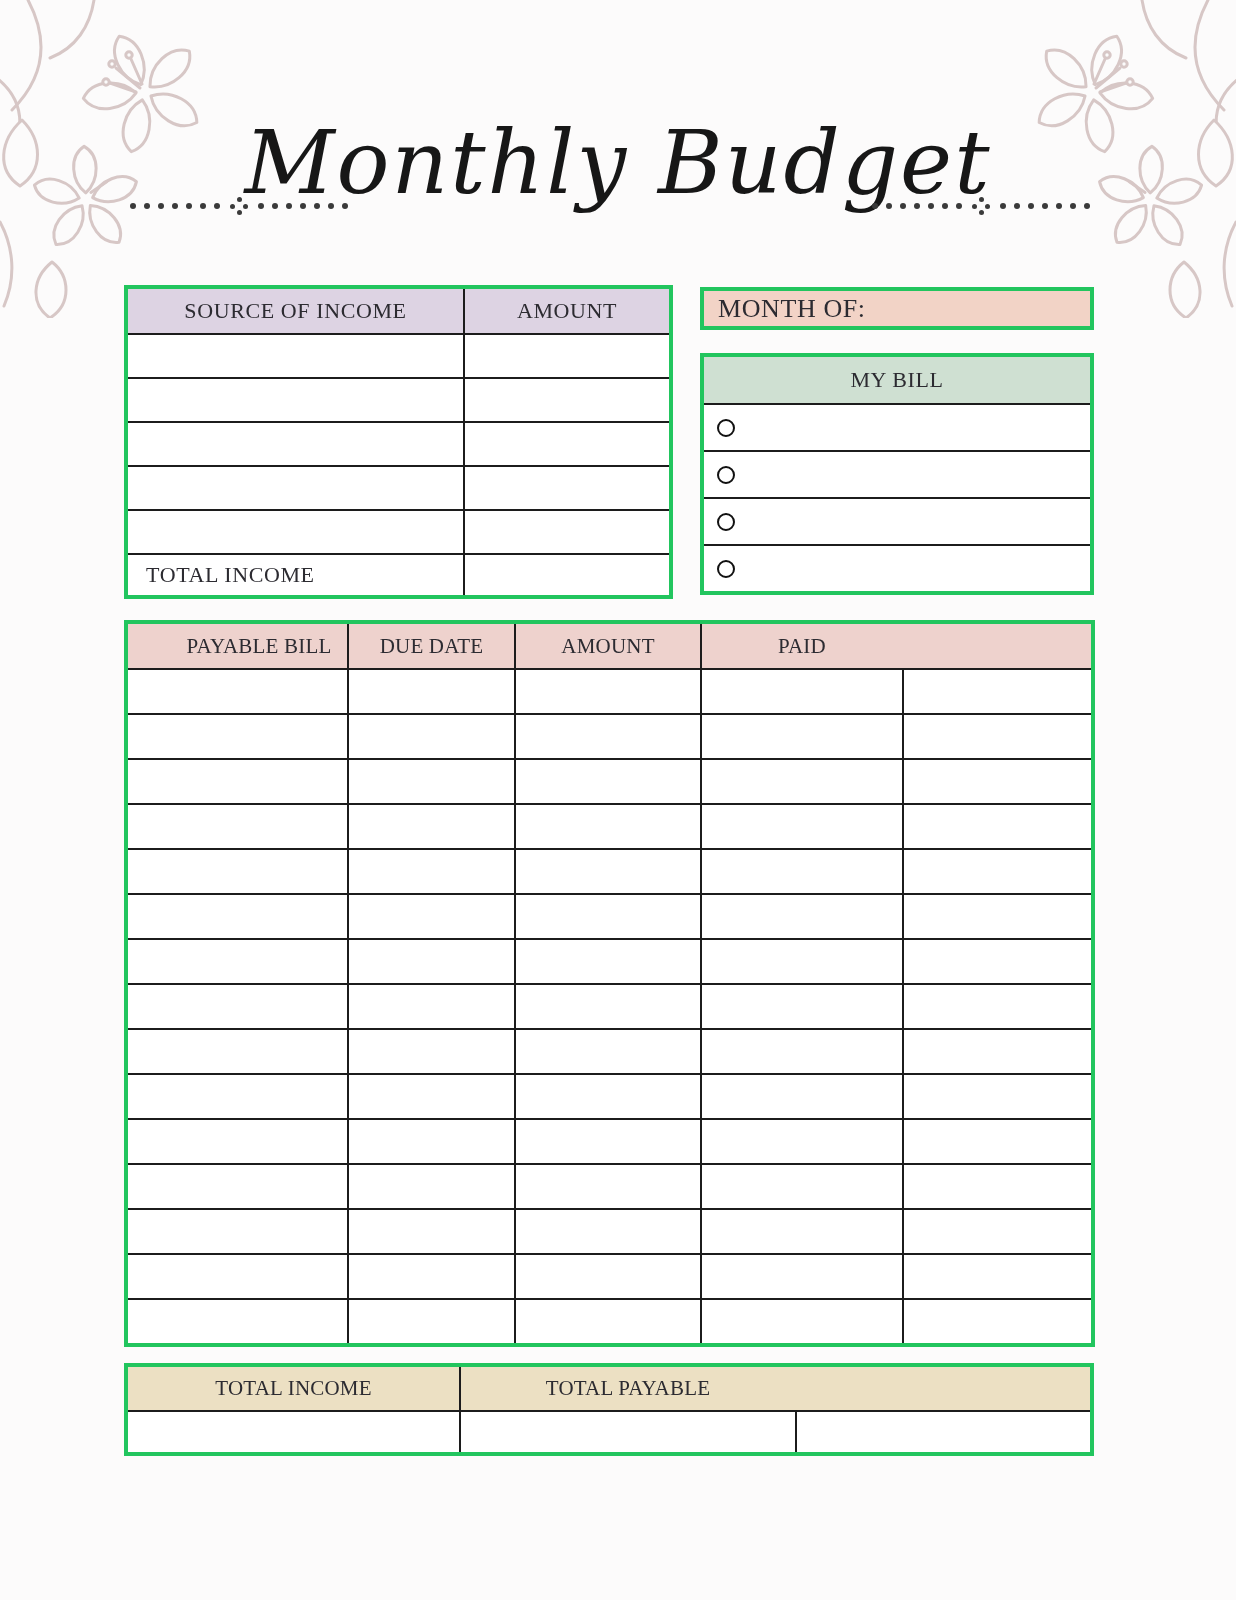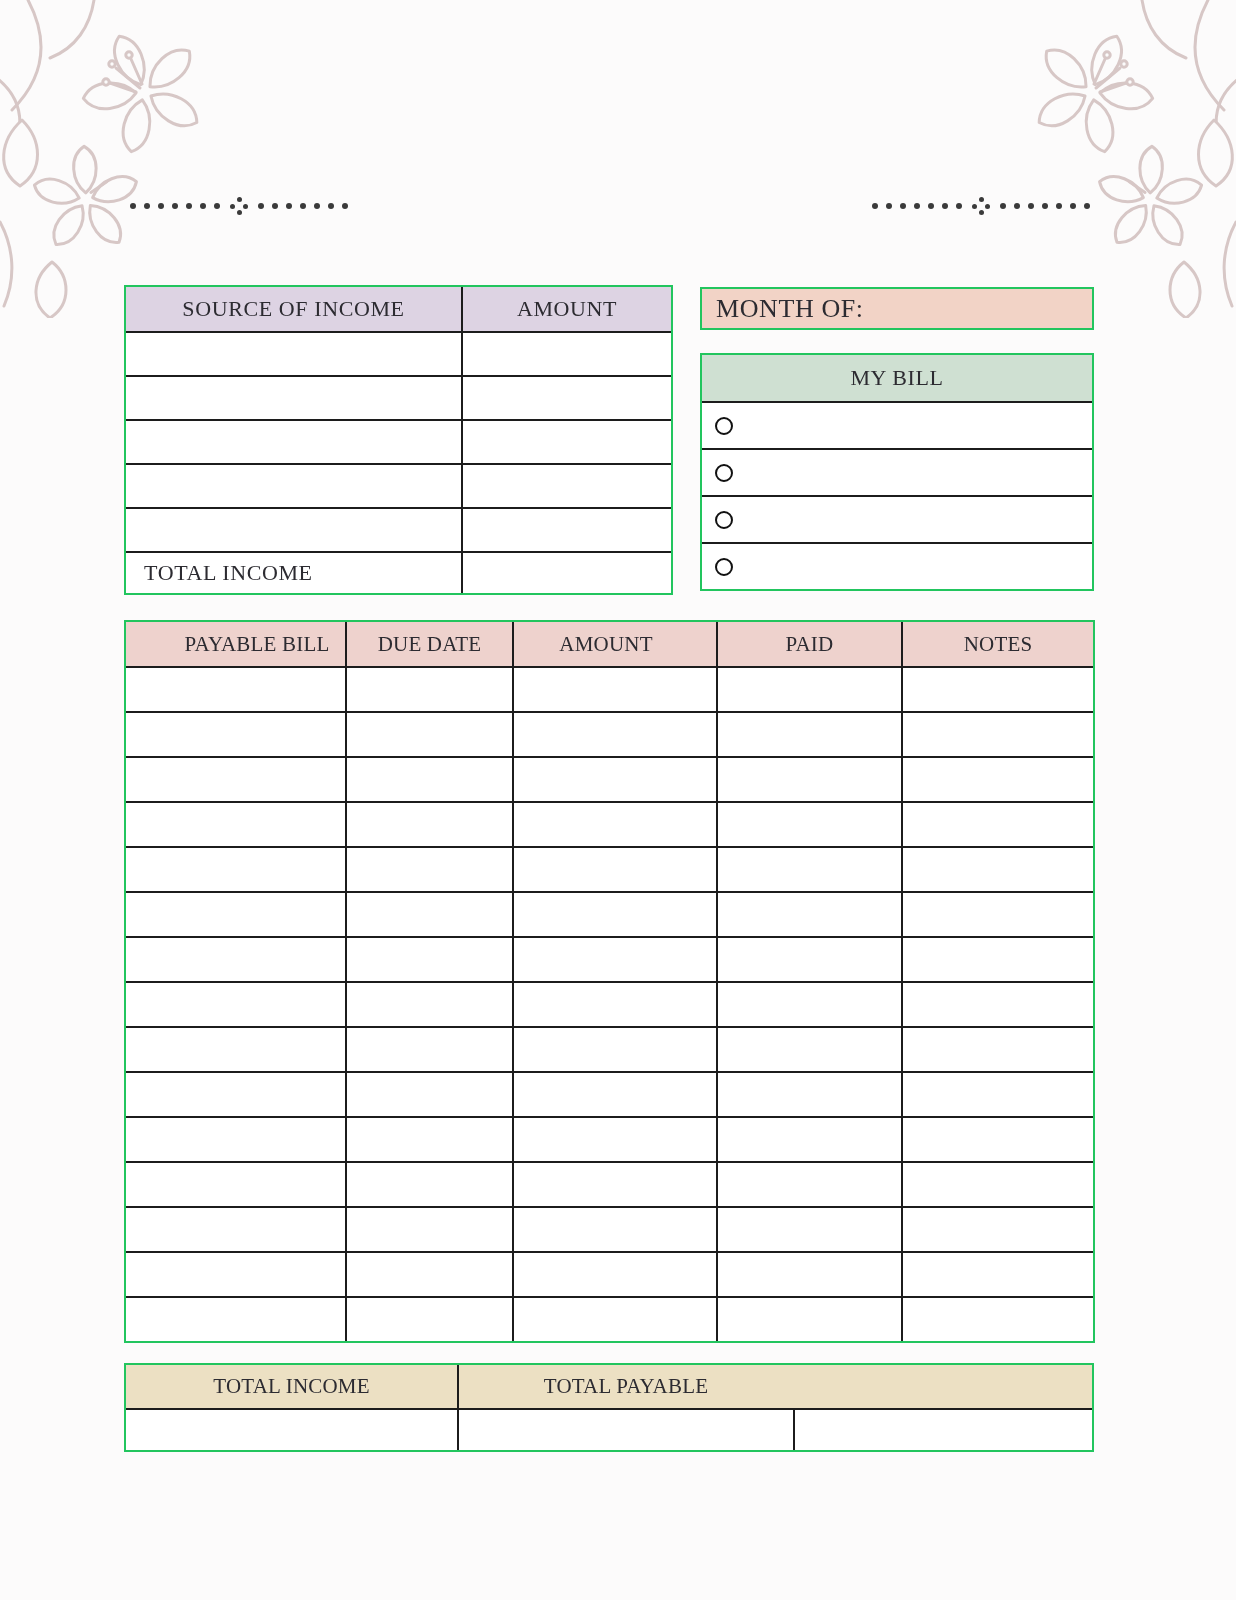--- a/index.html
+++ b/index.html
@@ -38,21 +38,21 @@
   .dots-row { display: flex; align-items: center; gap: 8px; }
   .dot { width: 6px; height: 6px; border-radius: 50%; background: #3a3a3a; display: inline-block; }
   .diamond { position: relative; width: 18px; height: 18px; margin: 0 10px; display: inline-block; }
   .diamond i { position: absolute; width: 5px; height: 5px; border-radius: 50%; background: #3a3a3a; }
   .diamond .dn { left: 6.5px; top: 0; }
   .diamond .ds { left: 6.5px; bottom: 0; }
   .diamond .dw { left: 0; top: 6.5px; }
   .diamond .de { right: 0; top: 6.5px; }
 
   
-  .tbl { position: absolute; border: 2px solid #22c55e; background: #fff; }
+  .tbl { position: absolute; border: 4px solid #22c55e; background: #fff; }
   .trow { display: flex; border-top: 2px solid #1c1c1c; }
   .trow.first { border-top: none; }
   .tcell {
     border-left: 2px solid #1c1c1c;
     display: flex; align-items: center; justify-content: center;
     font-size: 22px; letter-spacing: 0.6px;
   }
   .tcell.cfirst { border-left: none; }
   .hdr-text { color: #2c2b31; }
 
@@ -80,21 +80,21 @@
   .g-circle { width: 18px; height: 18px; border: 2px solid #111; border-radius: 50%; margin-left: 13px; background: #fff; }
 
   
   .bills { left: 124px; top: 620px; width: 971px; }
   .bills .trow { height: 45px; }
   .bills .head { height: 44px; background: #eed2cd; }
   .bills .tcell { font-size: 21px; letter-spacing: 0.2px; }
   .bills .c0 { width: 219px; padding-left: 43px; }
   .bills .c1 { width: 167px; }
   .bills .c2 { width: 186px; }
-  .bills .c3 { width: 185px; margin-left: 18px; }
+  .bills .c3 { width: 202px; }
   .bills .c4 { flex: 1; }
 
   
   .summary { left: 124px; top: 1363px; width: 970px; }
   .summary .head { height: 43px; background: #ece0c3; }
   .summary .trow.vals { height: 42px; }
   .summary .tcell { font-size: 21px; letter-spacing: 0.2px; }
   .summary .s0 { width: 331px; }
   .summary .s1 { width: 336px; }
   .summary .s2 { flex: 1; }
@@ -176,20 +176,21 @@
         <path transform="rotate(264)" d="M0 -8 C-16 -22 -18 -50 0 -61 C18 -50 16 -22 0 -8 Z"></path>
         <path d="M2 -10 L14 -28" fill="none" stroke-linecap="round"></path>
       </g>
       <g stroke="#d7c7c6" stroke-width="3" fill="#fcfbfb" stroke-linejoin="round">
         <path d="M28 120 C6 140 2 170 26 186 C50 170 48 140 28 120 Z"></path>
         <path d="M58 262 C38 278 36 304 56 318 C78 304 76 276 58 262 Z"></path>
       </g>
     </svg>
   </div>
 
+  <div class="title">Monthly Budget</div>
 
   <div class="ornament left">
     <span class="dots-row">
         <i class="dot"></i>
         <i class="dot"></i>
         <i class="dot"></i>
         <i class="dot"></i>
         <i class="dot"></i>
         <i class="dot"></i>
         <i class="dot"></i>
@@ -291,21 +292,20 @@
         </div>
       </div>
   </div>
 
   <div class="tbl bills">
     <div class="trow first head">
       <div class="tcell cfirst c0 hdr-text">PAYABLE BILL</div>
       <div class="tcell c1 hdr-text">DUE DATE</div>
       <div class="tcell c2 hdr-text">AMOUNT</div>
       <div class="tcell c3 hdr-text">PAID</div>
-      <div class="tcell c4 hdr-text">NOTES</div>
     </div>
     <div>
         <div class="trow">
           <div class="tcell cfirst c0"></div>
           <div class="tcell c1"></div>
           <div class="tcell c2"></div>
           <div class="tcell c3"></div>
           <div class="tcell c4"></div>
         </div>
         <div class="trow">

